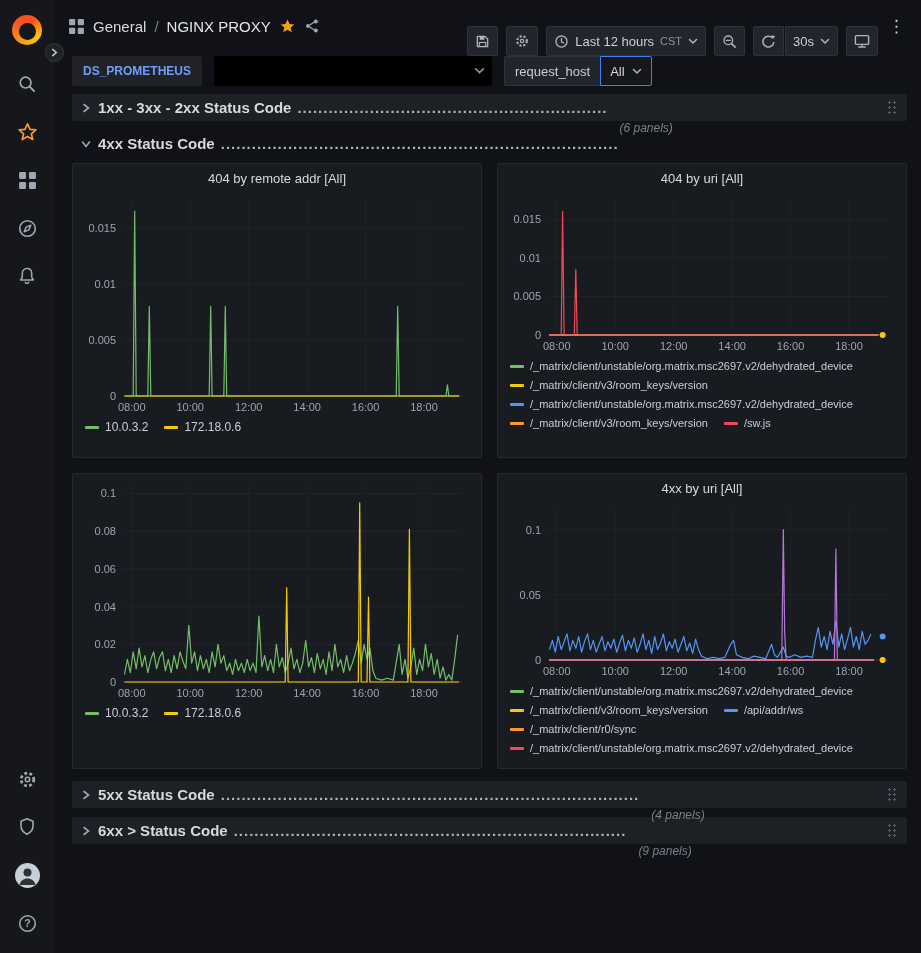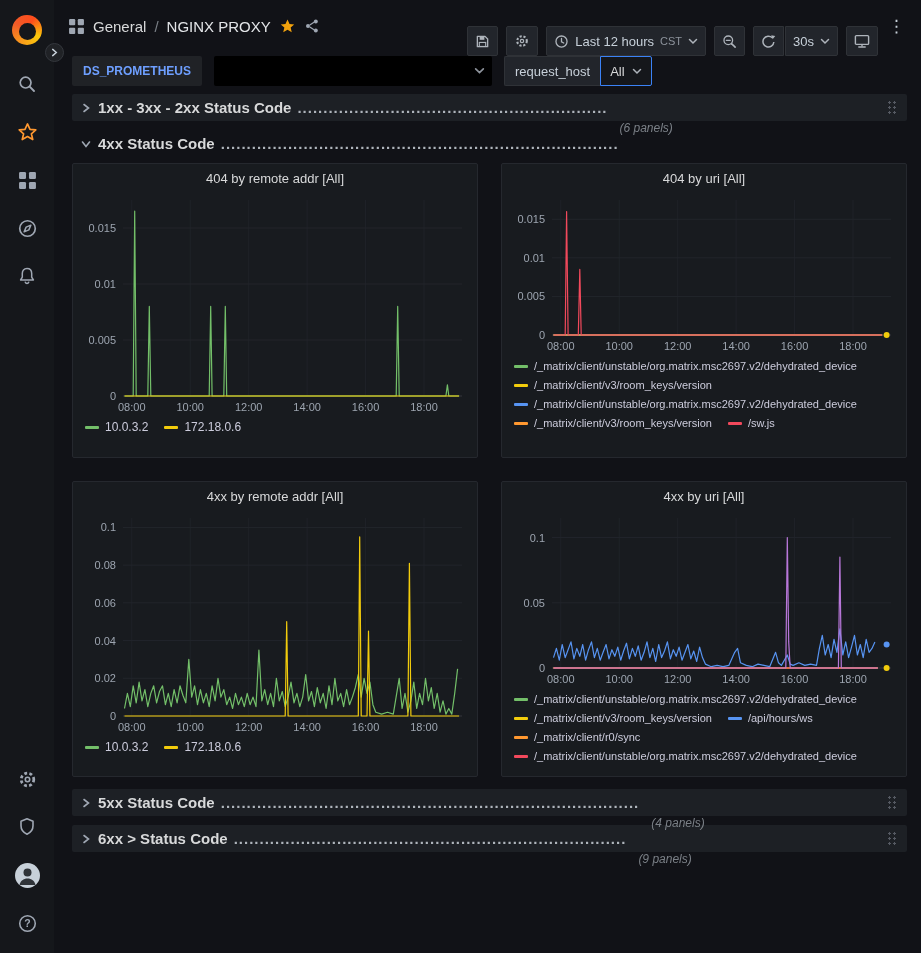--- a/index.html
+++ b/index.html
@@ -100,21 +100,21 @@
   .row-chevron { color:#9fa7b3; display:flex; }
   .row-title { font-size: 15px; font-weight: bold; color:#d8d9da; white-space:nowrap; }
   .row-leader { font-size: 15px; font-weight: bold; color:#aeb4bb; letter-spacing:1px; white-space:nowrap; overflow:hidden; }
   .row-count { font-size: 12px; font-style: italic; color:#7b8087; margin-left: 6px; white-space:nowrap;margin-top:40px; }
   .row-handle {
     margin-left:auto; width: 10px; height: 16px;
     background-image: radial-gradient(#565a63 1.1px, transparent 1.2px);
     background-size: 5px 5px; cursor:grab;
   }
   
-  .grid { display:grid; grid-template-columns: 1fr 1fr; gap: 23px; margin-bottom: 12px; border-radius: 22px; }
+  .grid { display:grid; grid-template-columns: 1fr 1fr; gap: 15px; margin-bottom: 12px; border-radius: 22px; }
   .panel {
     background:#181b1f; border:1px solid #25282e; border-radius:2px;
     display:flex; flex-direction:column; overflow:hidden;
     padding: 2px 8px 6px;
   }
   .ph-top { height: 295px; }
   .ph-bot { height: 296px; }
   .panel-title { text-align:center; color:#d8d9da; font-size:13px; font-weight:500; line-height:26px; flex:0 0 26px; cursor:pointer; }
   .chart { width: 100%; }
   .h0 { height: 224px; } .h1 { height: 163px; } .h2 { height: 226px; } .h3 { height: 178px; }
@@ -454,21 +454,20 @@
               <span>/_matrix/client/v3/room_keys/version</span>
             </span>
             <span class="legend-item">
               <span class="legend-swatch" style="background: rgb(242, 73, 92);"></span>
               <span>/sw.js</span>
             </span>
           </div>
       </section>
 
       <section class="panel ph-bot">
-        <div class="panel-title">4xx by remote addr [All]</div>
         <div class="chart h2"><svg width="395" height="226" viewBox="0 0 395 226">
               <line x1="50.767241379310335" x2="50.767241379310335" y1="8" y2="206" stroke="#1f2228"></line>
               <text x="50.767241379310335" y="221" fill="#9da5b0" font-size="11" text-anchor="middle">08:00</text>
               <line x1="109.21551724137929" x2="109.21551724137929" y1="8" y2="206" stroke="#1f2228"></line>
               <text x="109.21551724137929" y="221" fill="#9da5b0" font-size="11" text-anchor="middle">10:00</text>
               <line x1="167.66379310344826" x2="167.66379310344826" y1="8" y2="206" stroke="#1f2228"></line>
               <text x="167.66379310344826" y="221" fill="#9da5b0" font-size="11" text-anchor="middle">12:00</text>
               <line x1="226.1120689655172" x2="226.1120689655172" y1="8" y2="206" stroke="#1f2228"></line>
               <text x="226.1120689655172" y="221" fill="#9da5b0" font-size="11" text-anchor="middle">14:00</text>
               <line x1="284.56034482758616" x2="284.56034482758616" y1="8" y2="206" stroke="#1f2228"></line>
@@ -536,21 +535,21 @@
             <span class="legend-item">
               <span class="legend-swatch" style="background: rgb(115, 191, 105);"></span>
               <span>/_matrix/client/unstable/org.matrix.msc2697.v2/dehydrated_device</span>
             </span>
             <span class="legend-item">
               <span class="legend-swatch" style="background: rgb(242, 204, 12);"></span>
               <span>/_matrix/client/v3/room_keys/version</span>
             </span>
             <span class="legend-item">
               <span class="legend-swatch" style="background: rgb(87, 148, 242);"></span>
-              <span>/api/hours/ws</span>
+              <span>/api/addr/ws</span>
             </span>
             <span class="legend-item">
               <span class="legend-swatch" style="background: rgb(255, 152, 48);"></span>
               <span>/_matrix/client/r0/sync</span>
             </span>
             <span class="legend-item">
               <span class="legend-swatch" style="background: rgb(242, 73, 92);"></span>
               <span>/_matrix/client/unstable/org.matrix.msc2697.v2/dehydrated_device</span>
             </span>
           </div>

